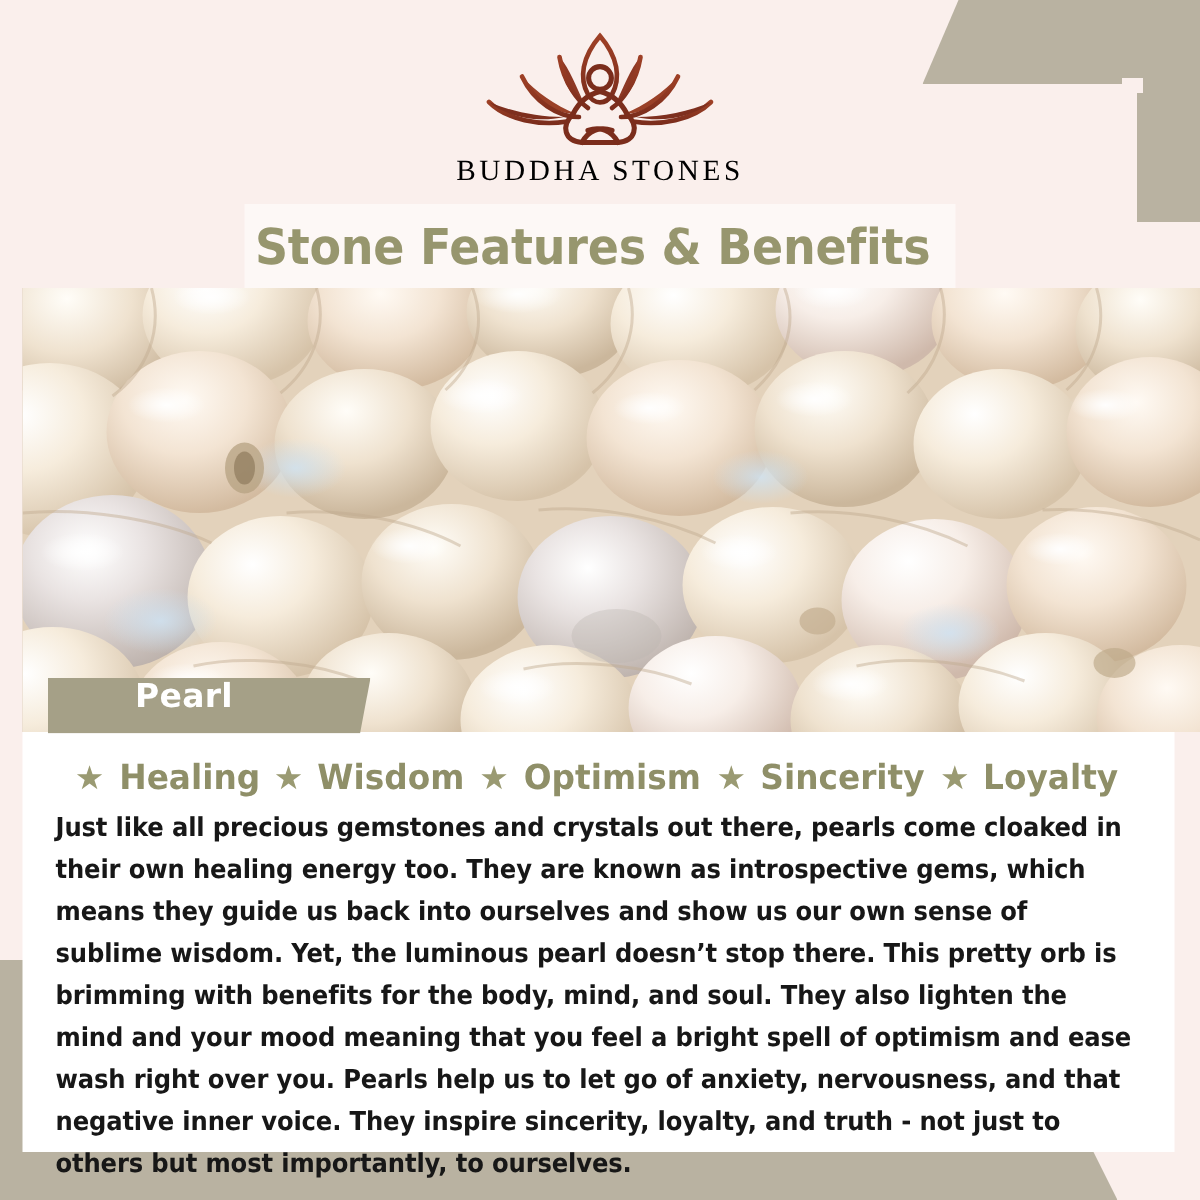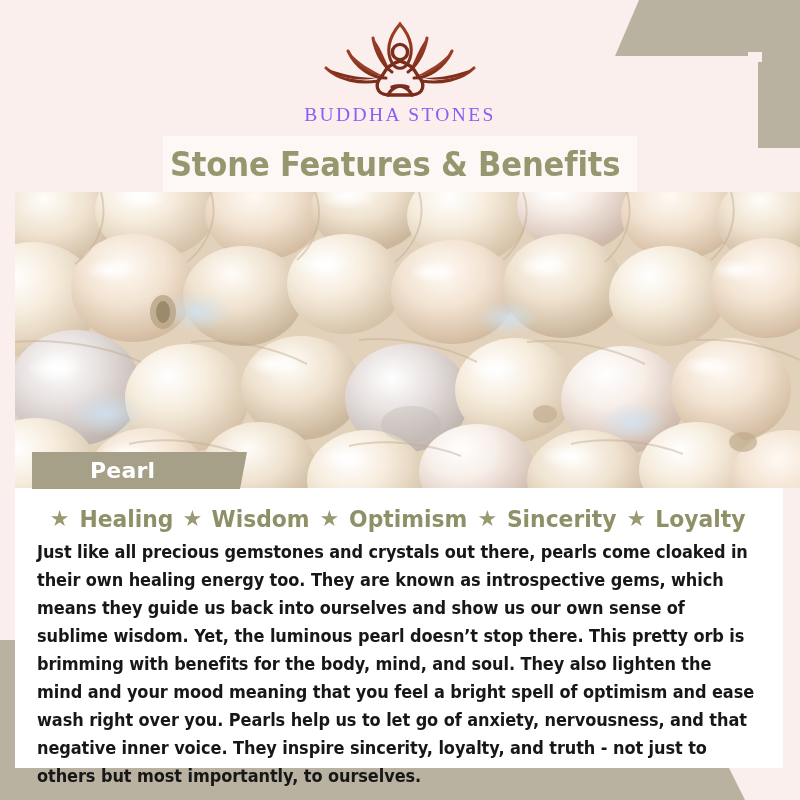--- a/index.html
+++ b/index.html
@@ -85,21 +85,21 @@
   .logo-mark {
     width: 164px;
     height: 86px;
     display: block;
   }
   .logo-text {
     margin-top: 2px;
     font-family: "Liberation Serif", serif;
     font-size: 19.5px;
     letter-spacing: 2.4px;
-    color: #8b5cf6;
+    color: #000000;
     font-weight: 400;
   }
 
   
   .title-panel {
     position: absolute;
     top: 136px;
     left: 163px;
     width: 474px;
     height: 56px;
@@ -140,21 +140,21 @@
   .name-bar {
     position: absolute;
     left: 32px;
     top: 452px;
     width: 215px;
     height: 37px;
     background: #a5a087;
     z-index: 5;
     clip-path: polygon(0 0, 100% 0, calc(100% - 7px) 100%, 0 100%);
     display: flex;
-    align-items: center;
+    align-items: flex-start;
   }
   .name-text {
     font-family: "DejaVu Sans", sans-serif;
     font-weight: 700;
     font-size: 22px;
     color: #ffffff;
     padding-left: 58px;
     letter-spacing: 0.2px;
   }
 

